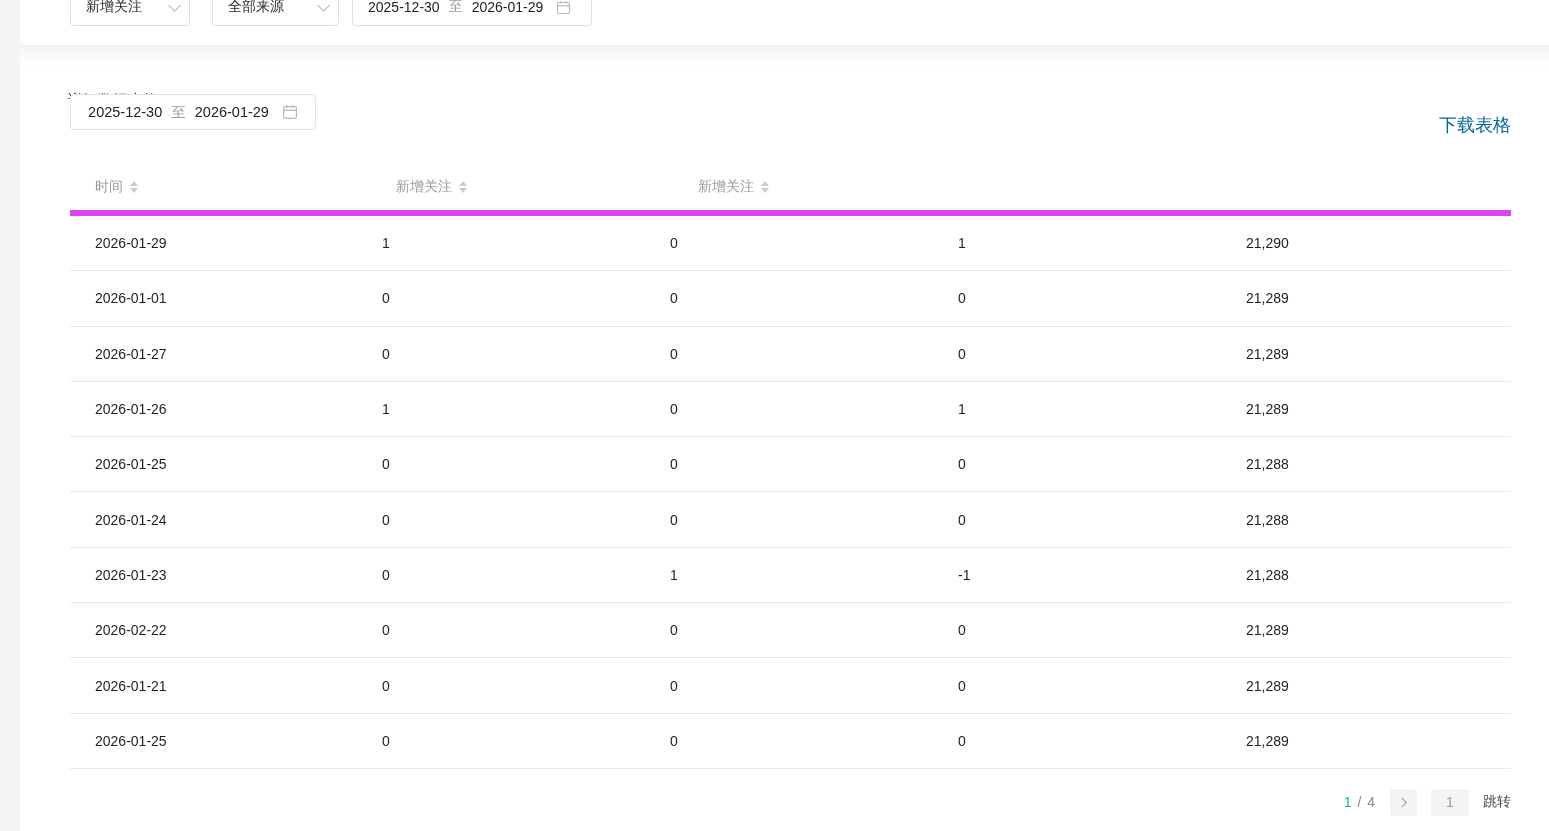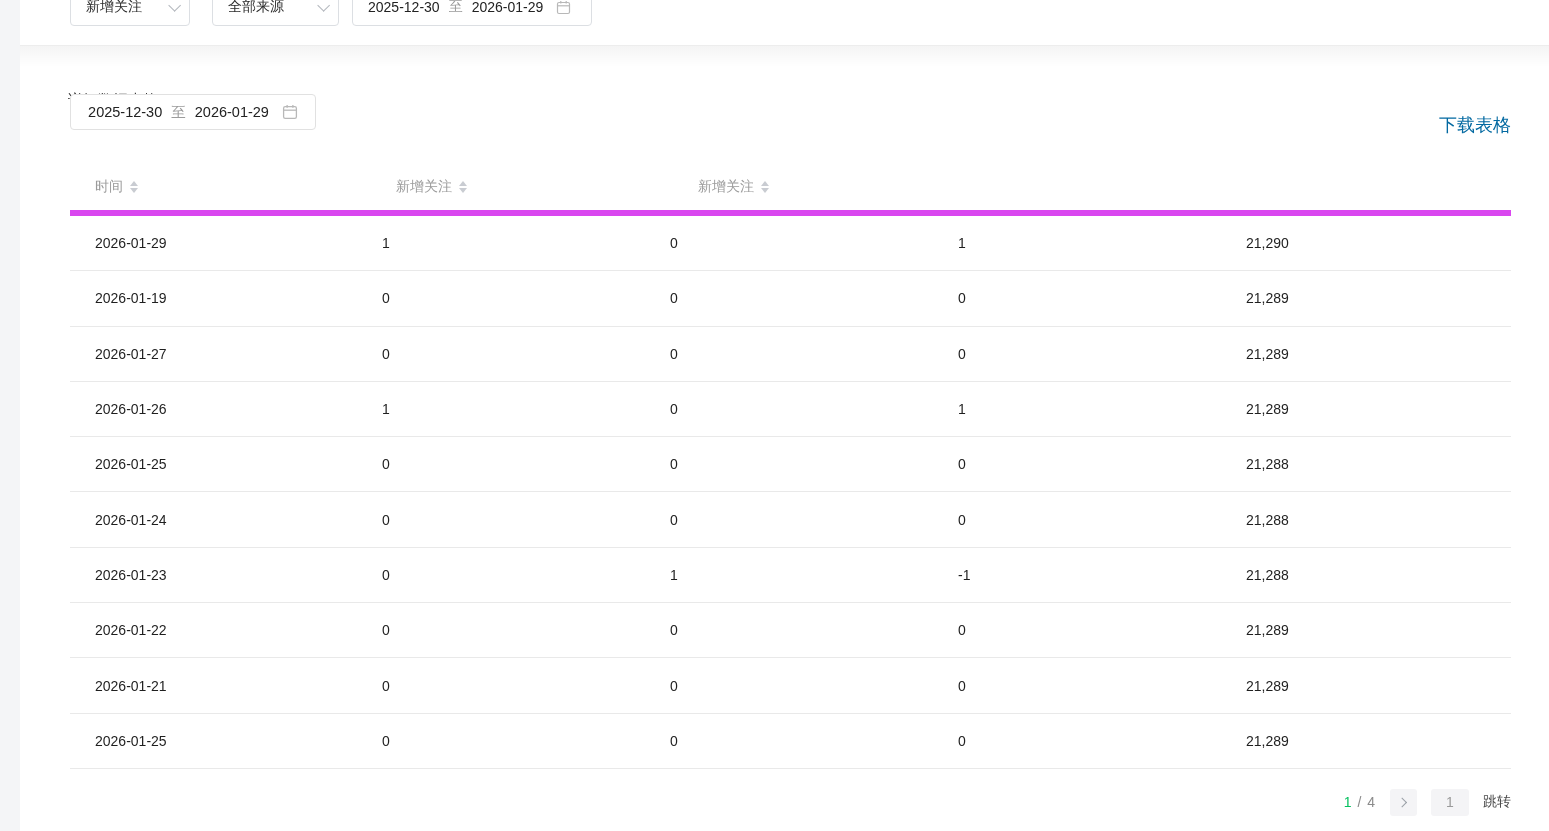--- a/index.html
+++ b/index.html
@@ -138,21 +138,21 @@
       </div>
     <div class="tbody">
         <div class="tr">
           <div class="td">2026-01-29</div>
           <div class="td">1</div>
           <div class="td">0</div>
           <div class="td">1</div>
           <div class="td">21,290</div>
         </div>
         <div class="tr">
-          <div class="td">2026-01-19</div>
+          <div class="td">2026-01-01</div>
           <div class="td">0</div>
           <div class="td">0</div>
           <div class="td">0</div>
           <div class="td">21,289</div>
         </div>
         <div class="tr">
           <div class="td">2026-01-27</div>
           <div class="td">0</div>
           <div class="td">0</div>
           <div class="td">0</div>
@@ -180,21 +180,21 @@
           <div class="td">21,288</div>
         </div>
         <div class="tr">
           <div class="td">2026-01-23</div>
           <div class="td">0</div>
           <div class="td">1</div>
           <div class="td">-1</div>
           <div class="td">21,288</div>
         </div>
         <div class="tr">
-          <div class="td">2026-01-22</div>
+          <div class="td">2026-02-22</div>
           <div class="td">0</div>
           <div class="td">0</div>
           <div class="td">0</div>
           <div class="td">21,289</div>
         </div>
         <div class="tr">
           <div class="td">2026-01-21</div>
           <div class="td">0</div>
           <div class="td">0</div>
           <div class="td">0</div>

